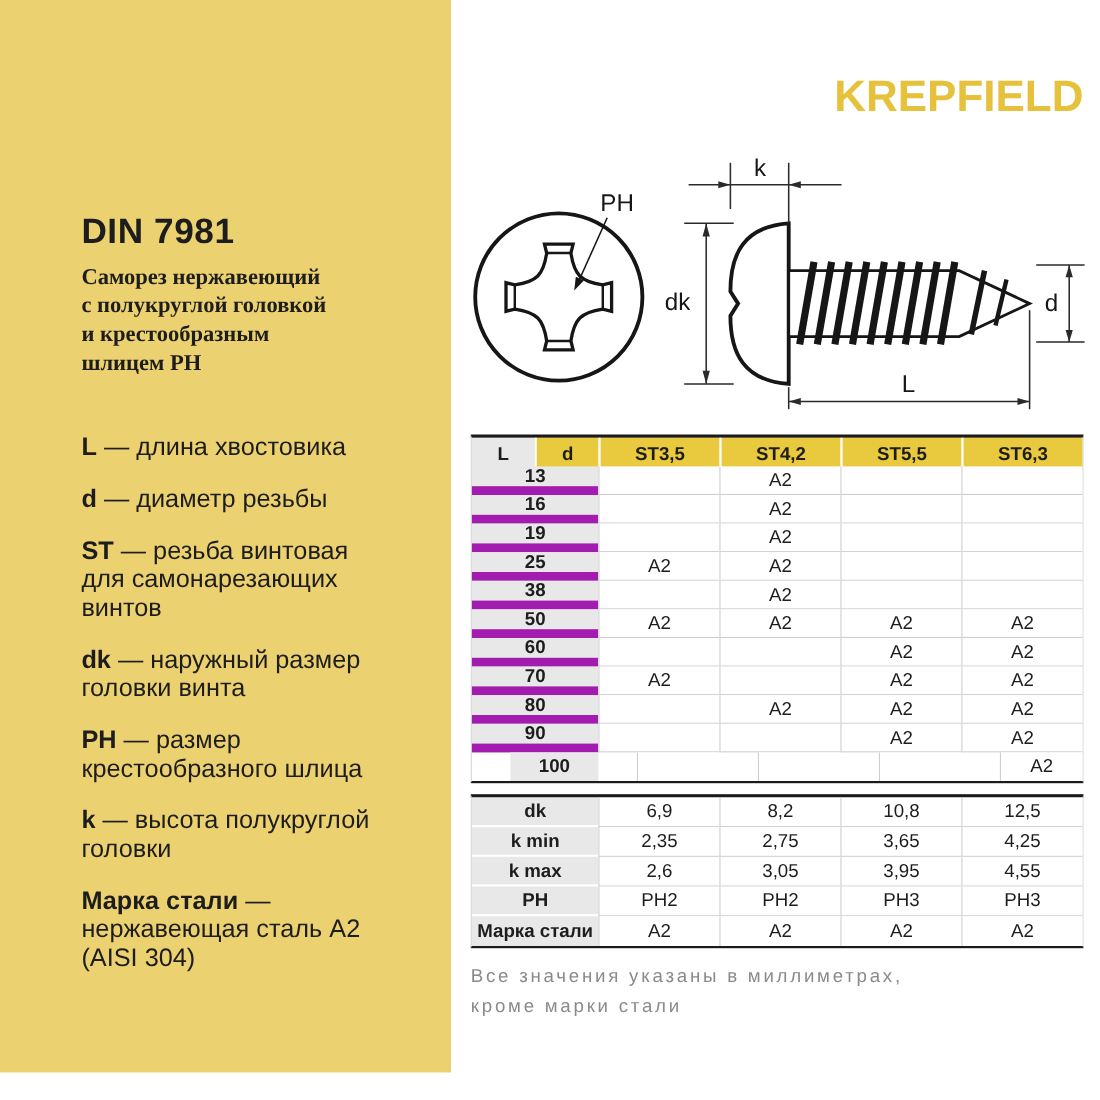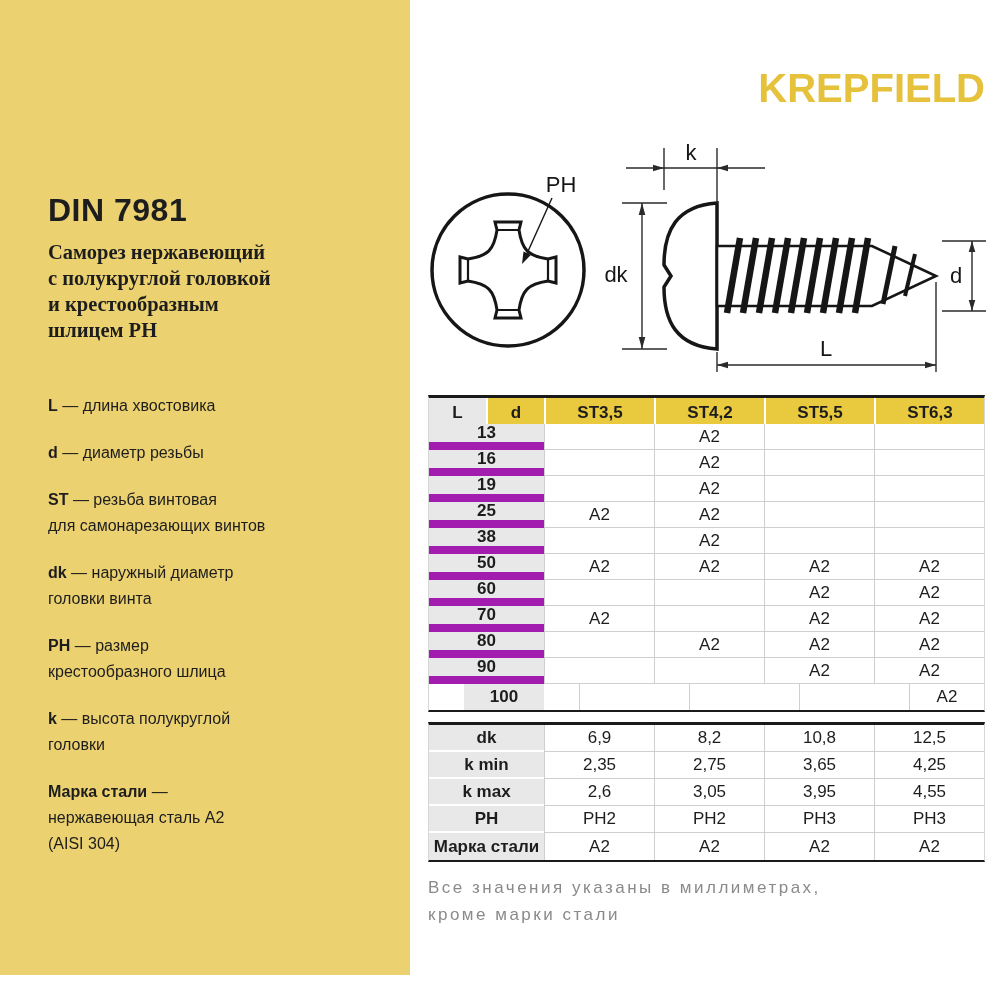--- a/index.html
+++ b/index.html
@@ -2,25 +2,25 @@
 <html><head>
 <meta charset="utf-8">
 <style>
   html,body{margin:0;padding:0;}
   body{
     width:1000px;height:1000px;position:relative;overflow:hidden;
     background:#ffffff;font-family:"Liberation Sans", sans-serif;color:#1d1d1d;
   }
   
   .sidebar{position:absolute;left:0;top:0;width:410px;height:975px;background:#EBD170;}
-  .sidebar-inner{padding:192px 24px 0 48px;}
+  .sidebar-inner{padding:192px 24px 0 48px;margin-left:26px;}
   .s-title{font-size:32px;font-weight:800;letter-spacing:.5px;margin:0 0 10px 0;}
   .s-sub{font-size:20.5px;font-weight:700;line-height:26px;white-space:pre-line;margin:0;font-family:Liberation Serif, serif;}
   .defs{margin-top:50px;}
-  .def{font-size:16px;line-height:26px;margin-bottom:21px;white-space:pre-line;}
+  .def{font-size:23px;line-height:26px;margin-bottom:21px;white-space:pre-line;}
   .def b{font-weight:800;}
   
   .logo{position:absolute;top:66px;right:15px;width:395px;text-align:right;
         font-size:40px;font-weight:800;letter-spacing:0px;color:#E5C13C;}
   
   .diagram{position:absolute;left:420px;top:130px;width:580px;height:260px;}
   .diagram text{font-size:22px;fill:#161616;}
   
   .grid-table{position:absolute;left:428px;width:557px;display:grid;
       border-top:3px solid #1a1a1a;border-bottom:2px solid #1a1a1a;
@@ -50,21 +50,21 @@
     <h1 class="s-title">DIN 7981</h1>
     <p class="s-sub">Саморез нержавеющий
 с полукруглой головкой
 и крестообразным
 шлицем PH</p>
     <div class="defs" id="defs">
         <div class="def"><b>L</b><span> — длина хвостовика</span></div>
         <div class="def"><b>d</b><span> — диаметр резьбы</span></div>
         <div class="def"><b>ST</b><span> — резьба винтовая
 для самонарезающих винтов</span></div>
-        <div class="def"><b>dk</b><span> — наружный диаметр
+        <div class="def"><b>dk</b><span> — наружный размер
 головки винта</span></div>
         <div class="def"><b>PH</b><span> — размер
 крестообразного шлица</span></div>
         <div class="def"><b>k</b><span> — высота полукруглой
 головки</span></div>
         <div class="def"><b>Марка стали</b><span> —
 нержавеющая сталь А2
 (AISI 304)</span></div>
       </div>
   </div>

